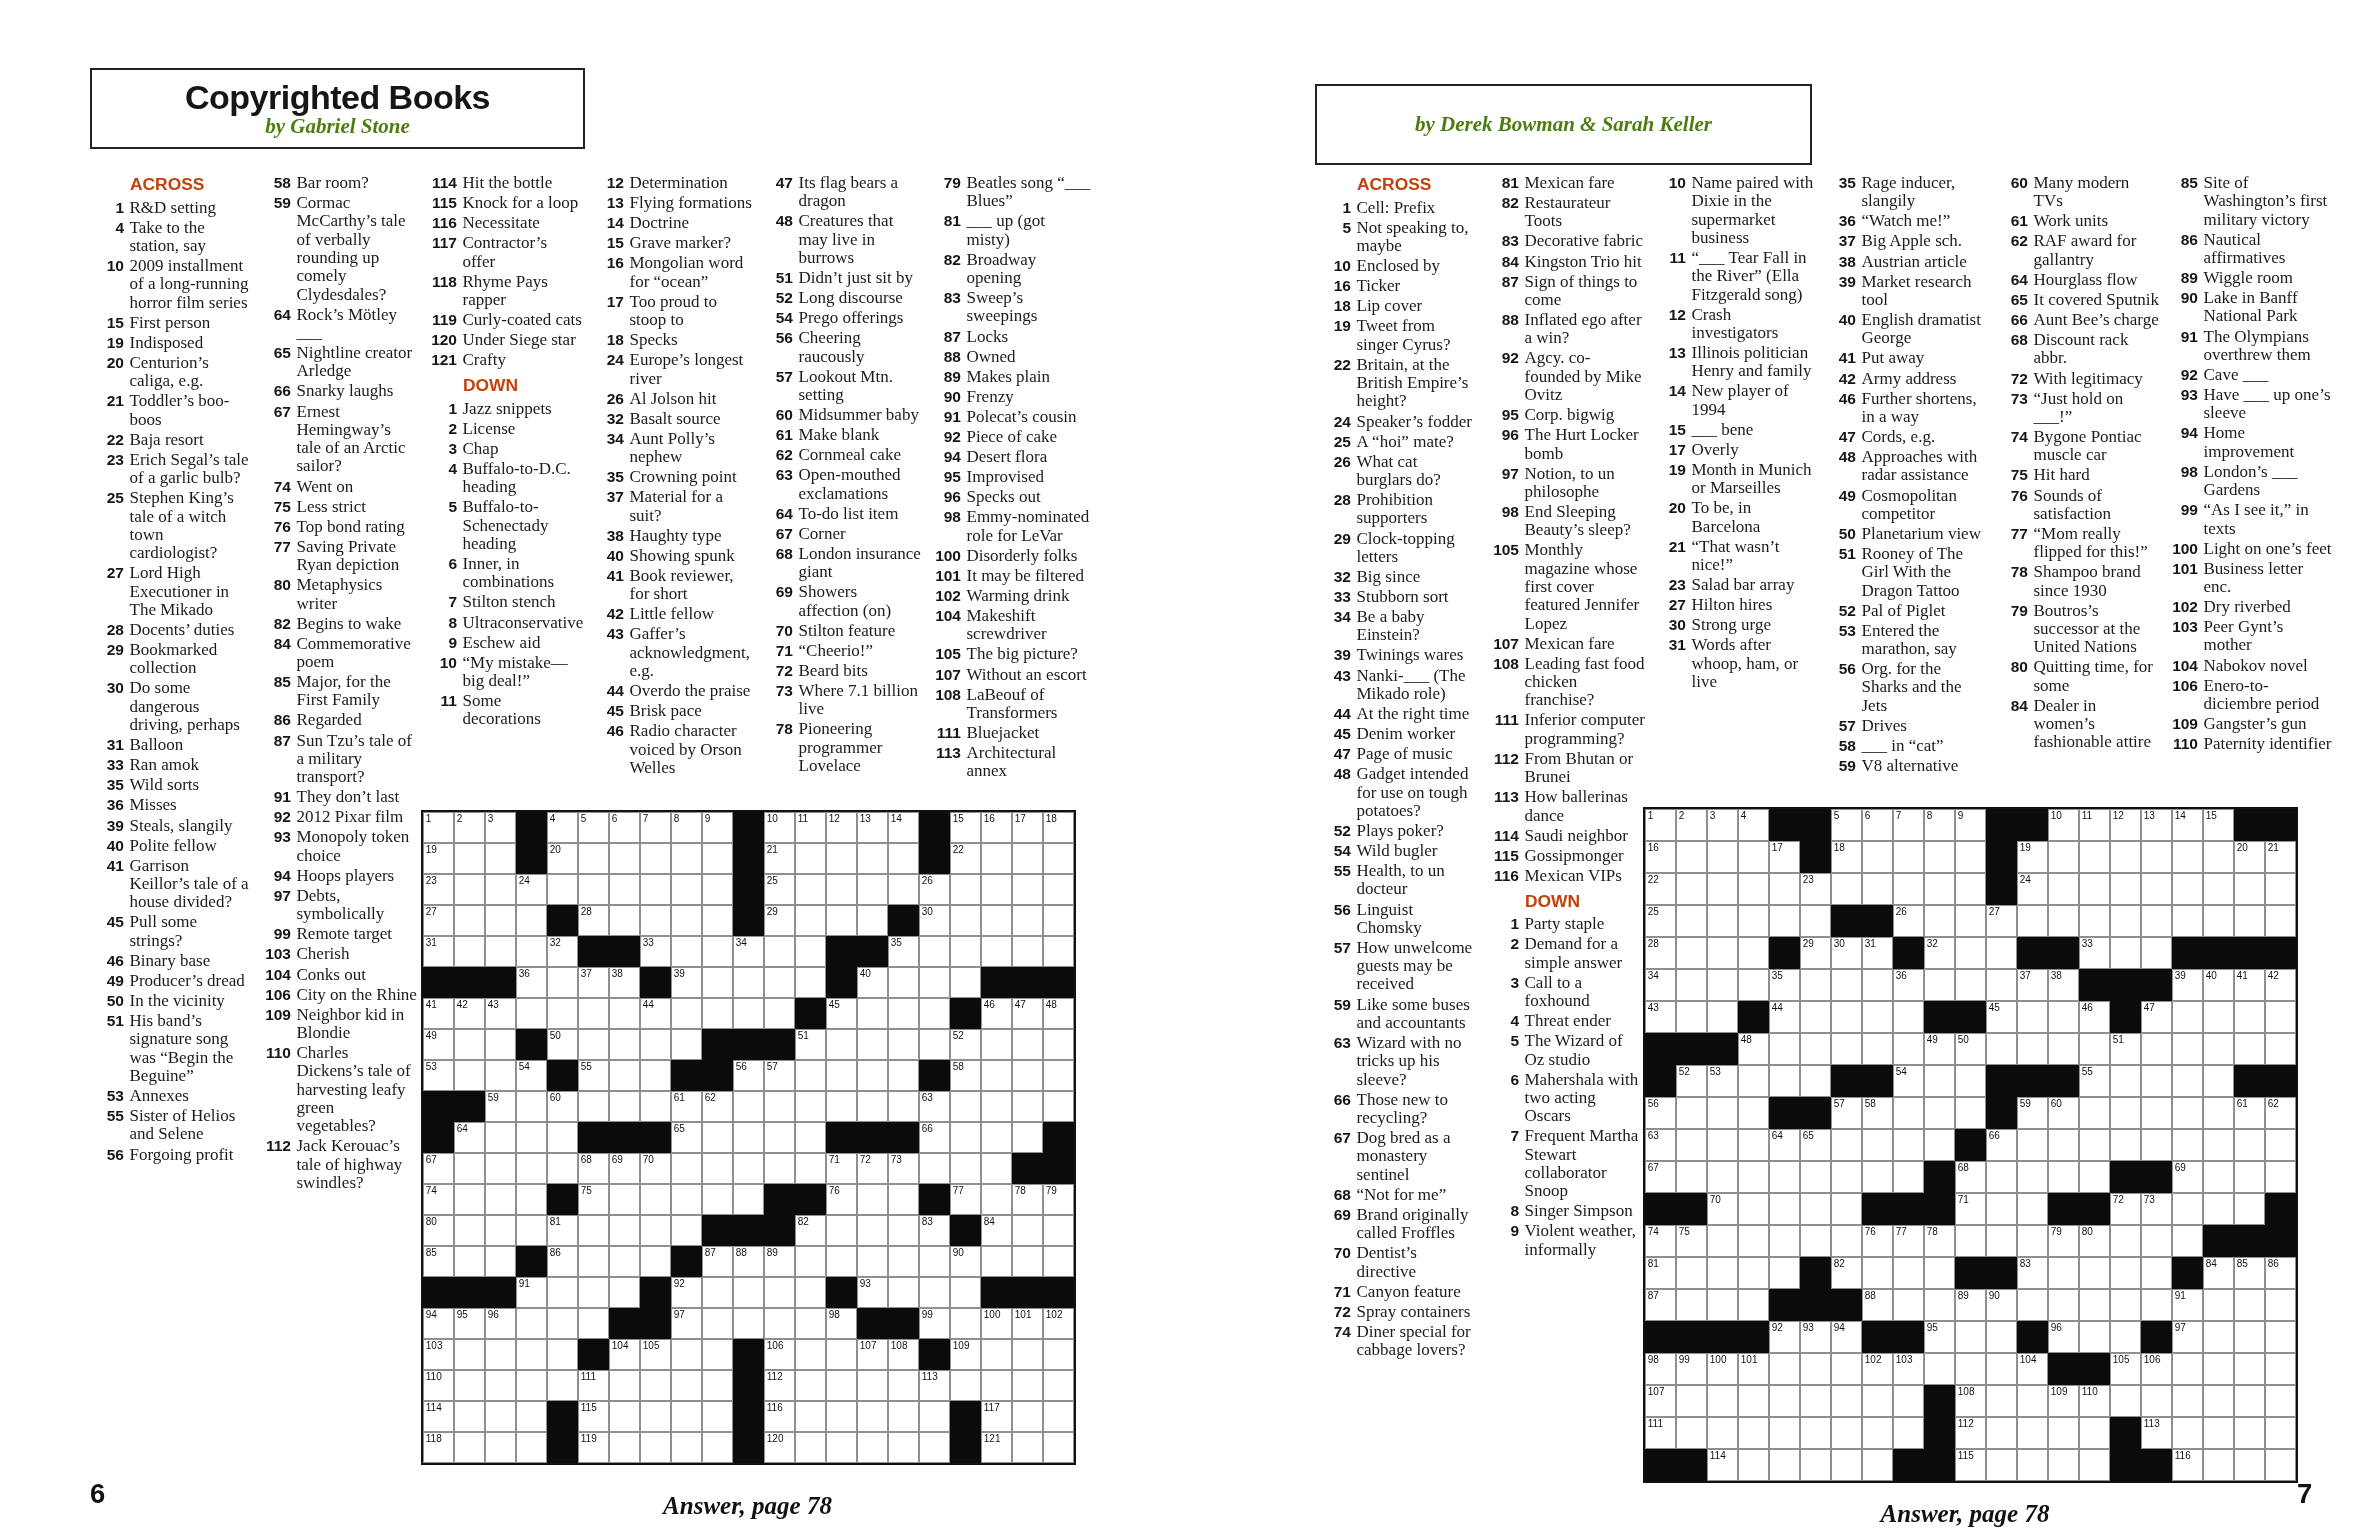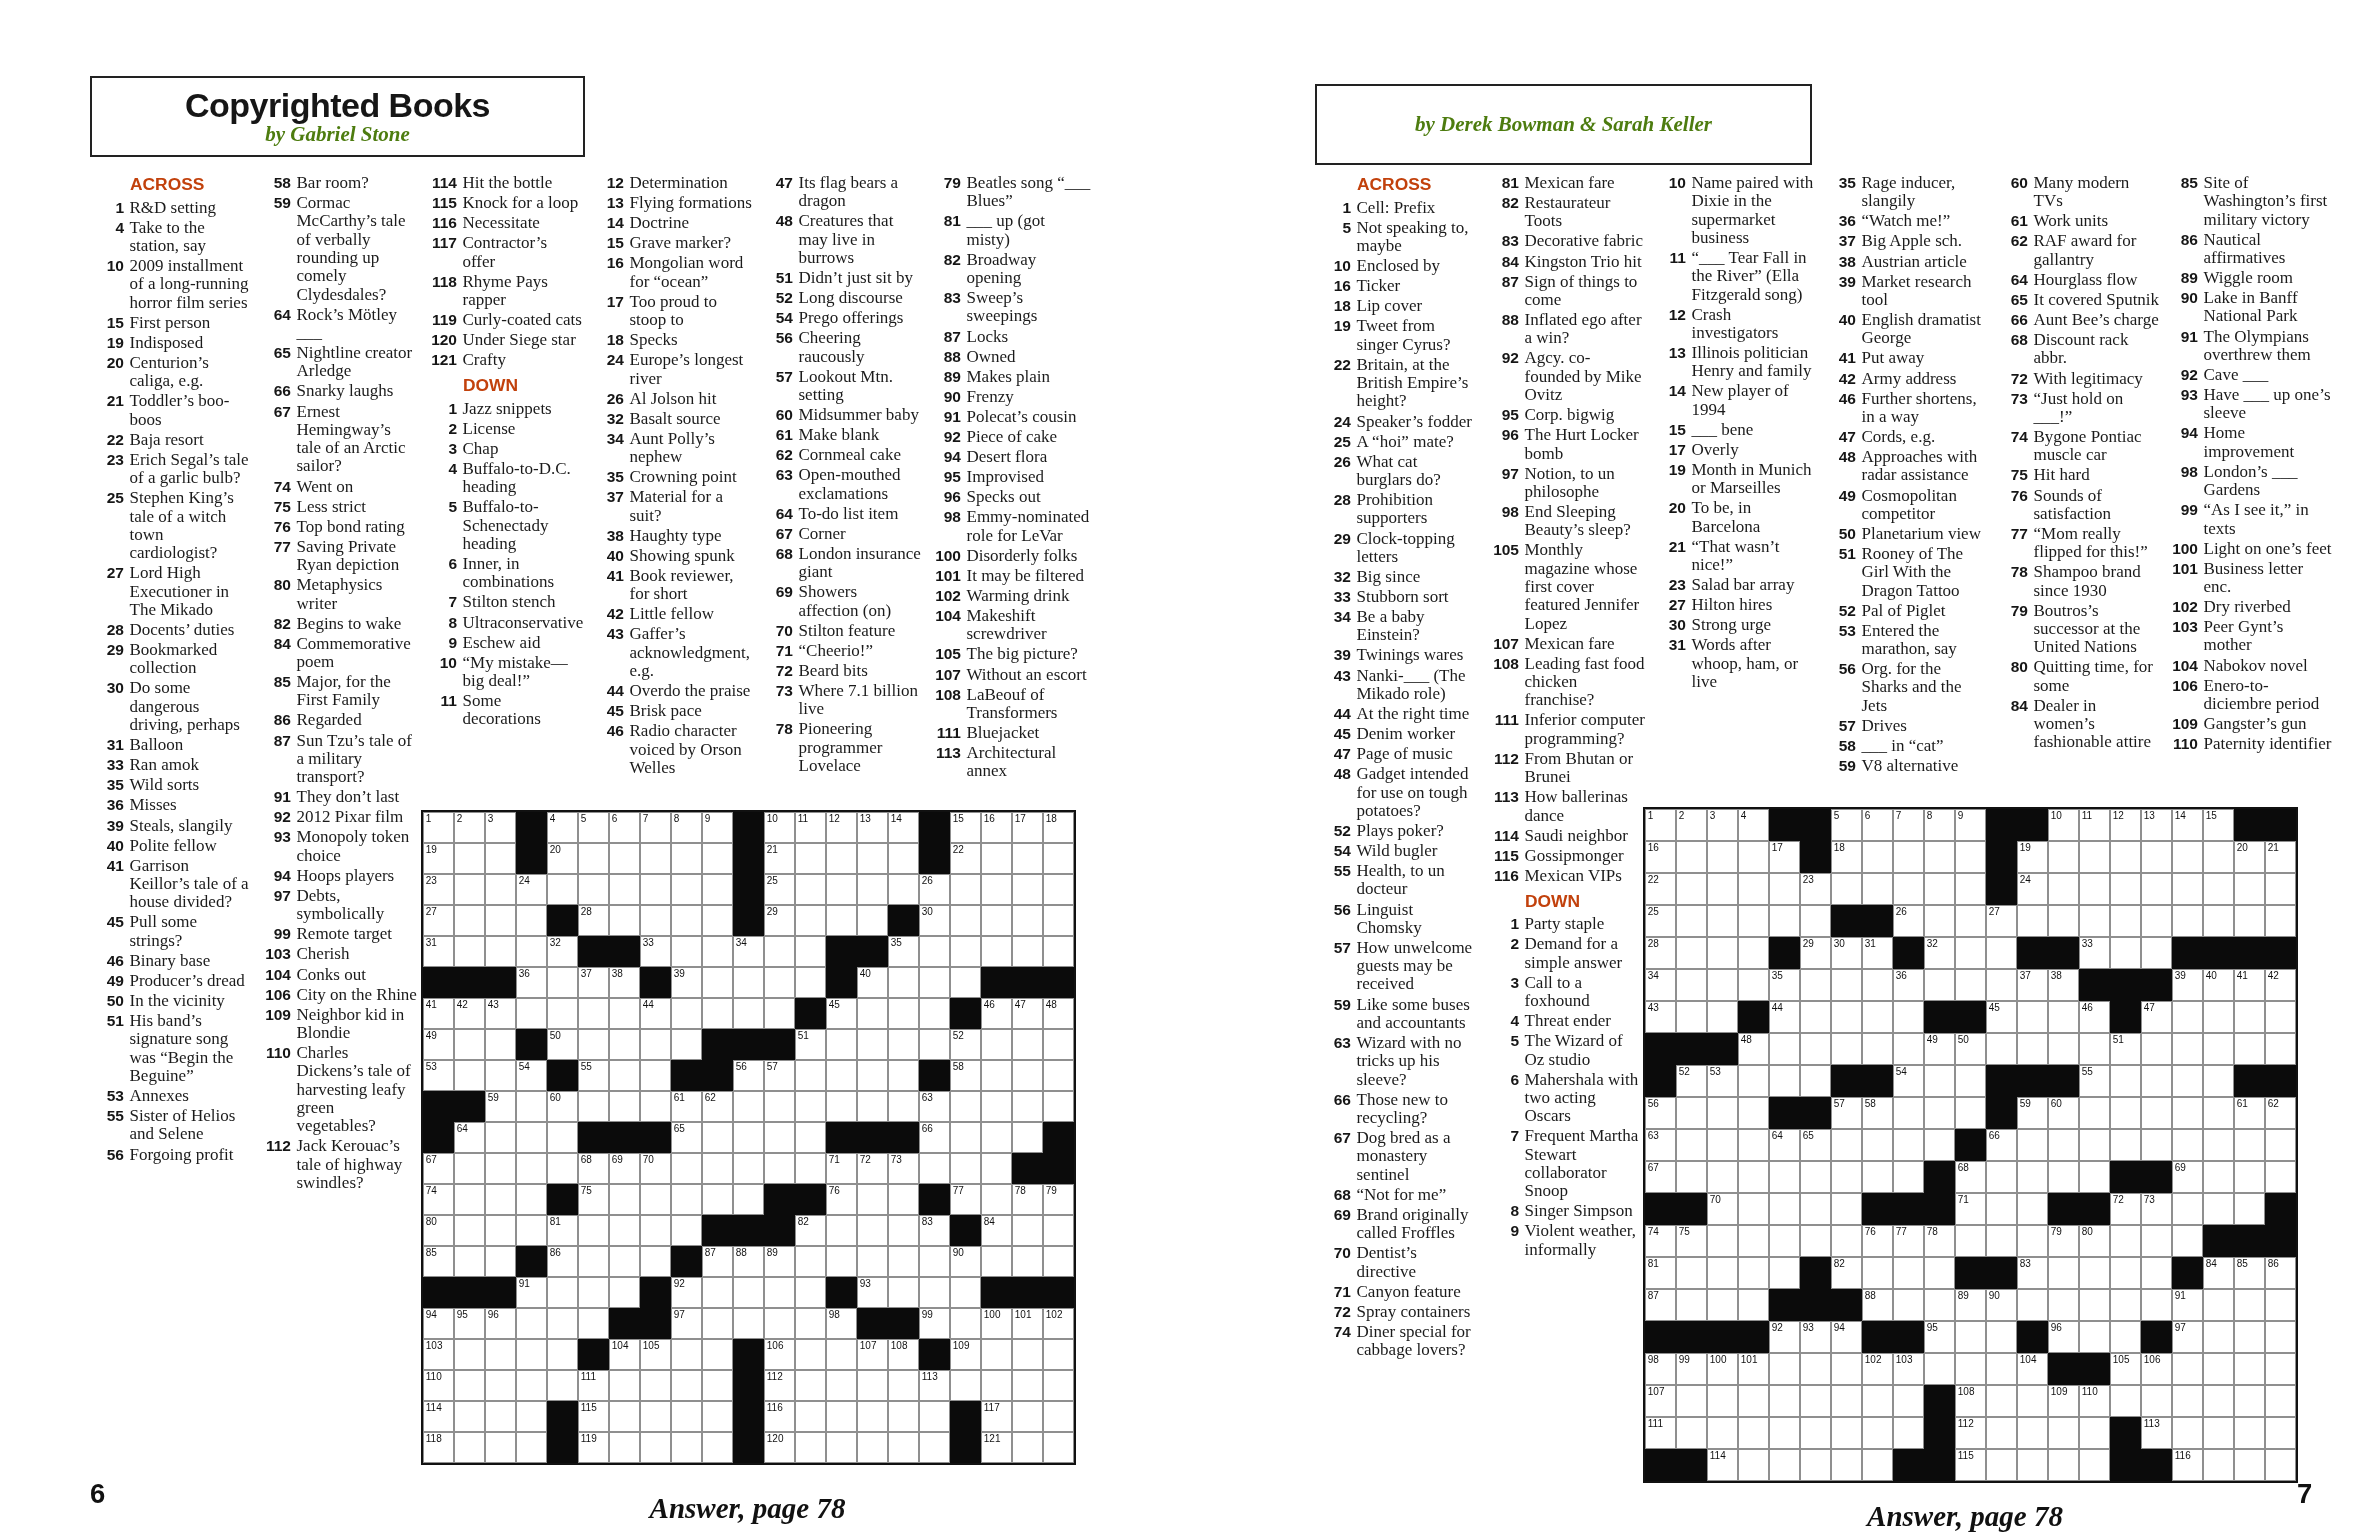--- a/index.html
+++ b/index.html
@@ -20,31 +20,31 @@
                margin:5.5px 0 3.7px 35px;color:#c2410c;}
   .clue-col > .clue-header:first-child{margin-top:0;}
   .grid{position:absolute;display:grid;border:2.7px solid #111;background:#fff;}
   .grid-left{grid-template-columns:repeat(21,31px);grid-template-rows:repeat(21,31px);}
   .grid-right{grid-template-columns:repeat(21,31px);grid-template-rows:repeat(21,32px);}
   .cell{position:relative;box-sizing:border-box;border:0.9px solid #8f8f8f;background:#fff;}
   .cell.black{background:#0b0b0b;border-color:#0b0b0b;}
   .num{position:absolute;top:0px;left:1.8px;font-family:"Liberation Sans",sans-serif;
        font-size:10px;line-height:12px;color:#111;}
   .footer{position:absolute;text-align:center;font-style:italic;font-weight:bold;
-          font-size:29px;font-family:"Liberation Serif",serif;color:#111;}
+          font-size:25px;font-family:"Liberation Serif",serif;color:#111;}
   .page-num{position:absolute;font-family:"Liberation Sans",sans-serif;font-weight:bold;
             font-size:27.4px;color:#111;}
 </style>
 </head>
 <body>
 
 <div id="canvas">
 
   <div>
-    <div class="title-box" style="left:90px;top:76px;width:491px;height:77px;">
+    <div class="title-box" style="left:90px;top:68px;width:491px;height:77px;">
       <div class="pz-title">Copyrighted Books</div>
       <div class="pz-byline">by Gabriel Stone</div>
     </div>
 
     <div class="clue-col" style="left:95px;top:174px;width:155px;height:1185px;">
         <div class="clue-header">ACROSS</div>
         <div class="clue">
           <span class="cn">1</span>
           <span class="ct">R&amp;D setting</span>
         </div>

